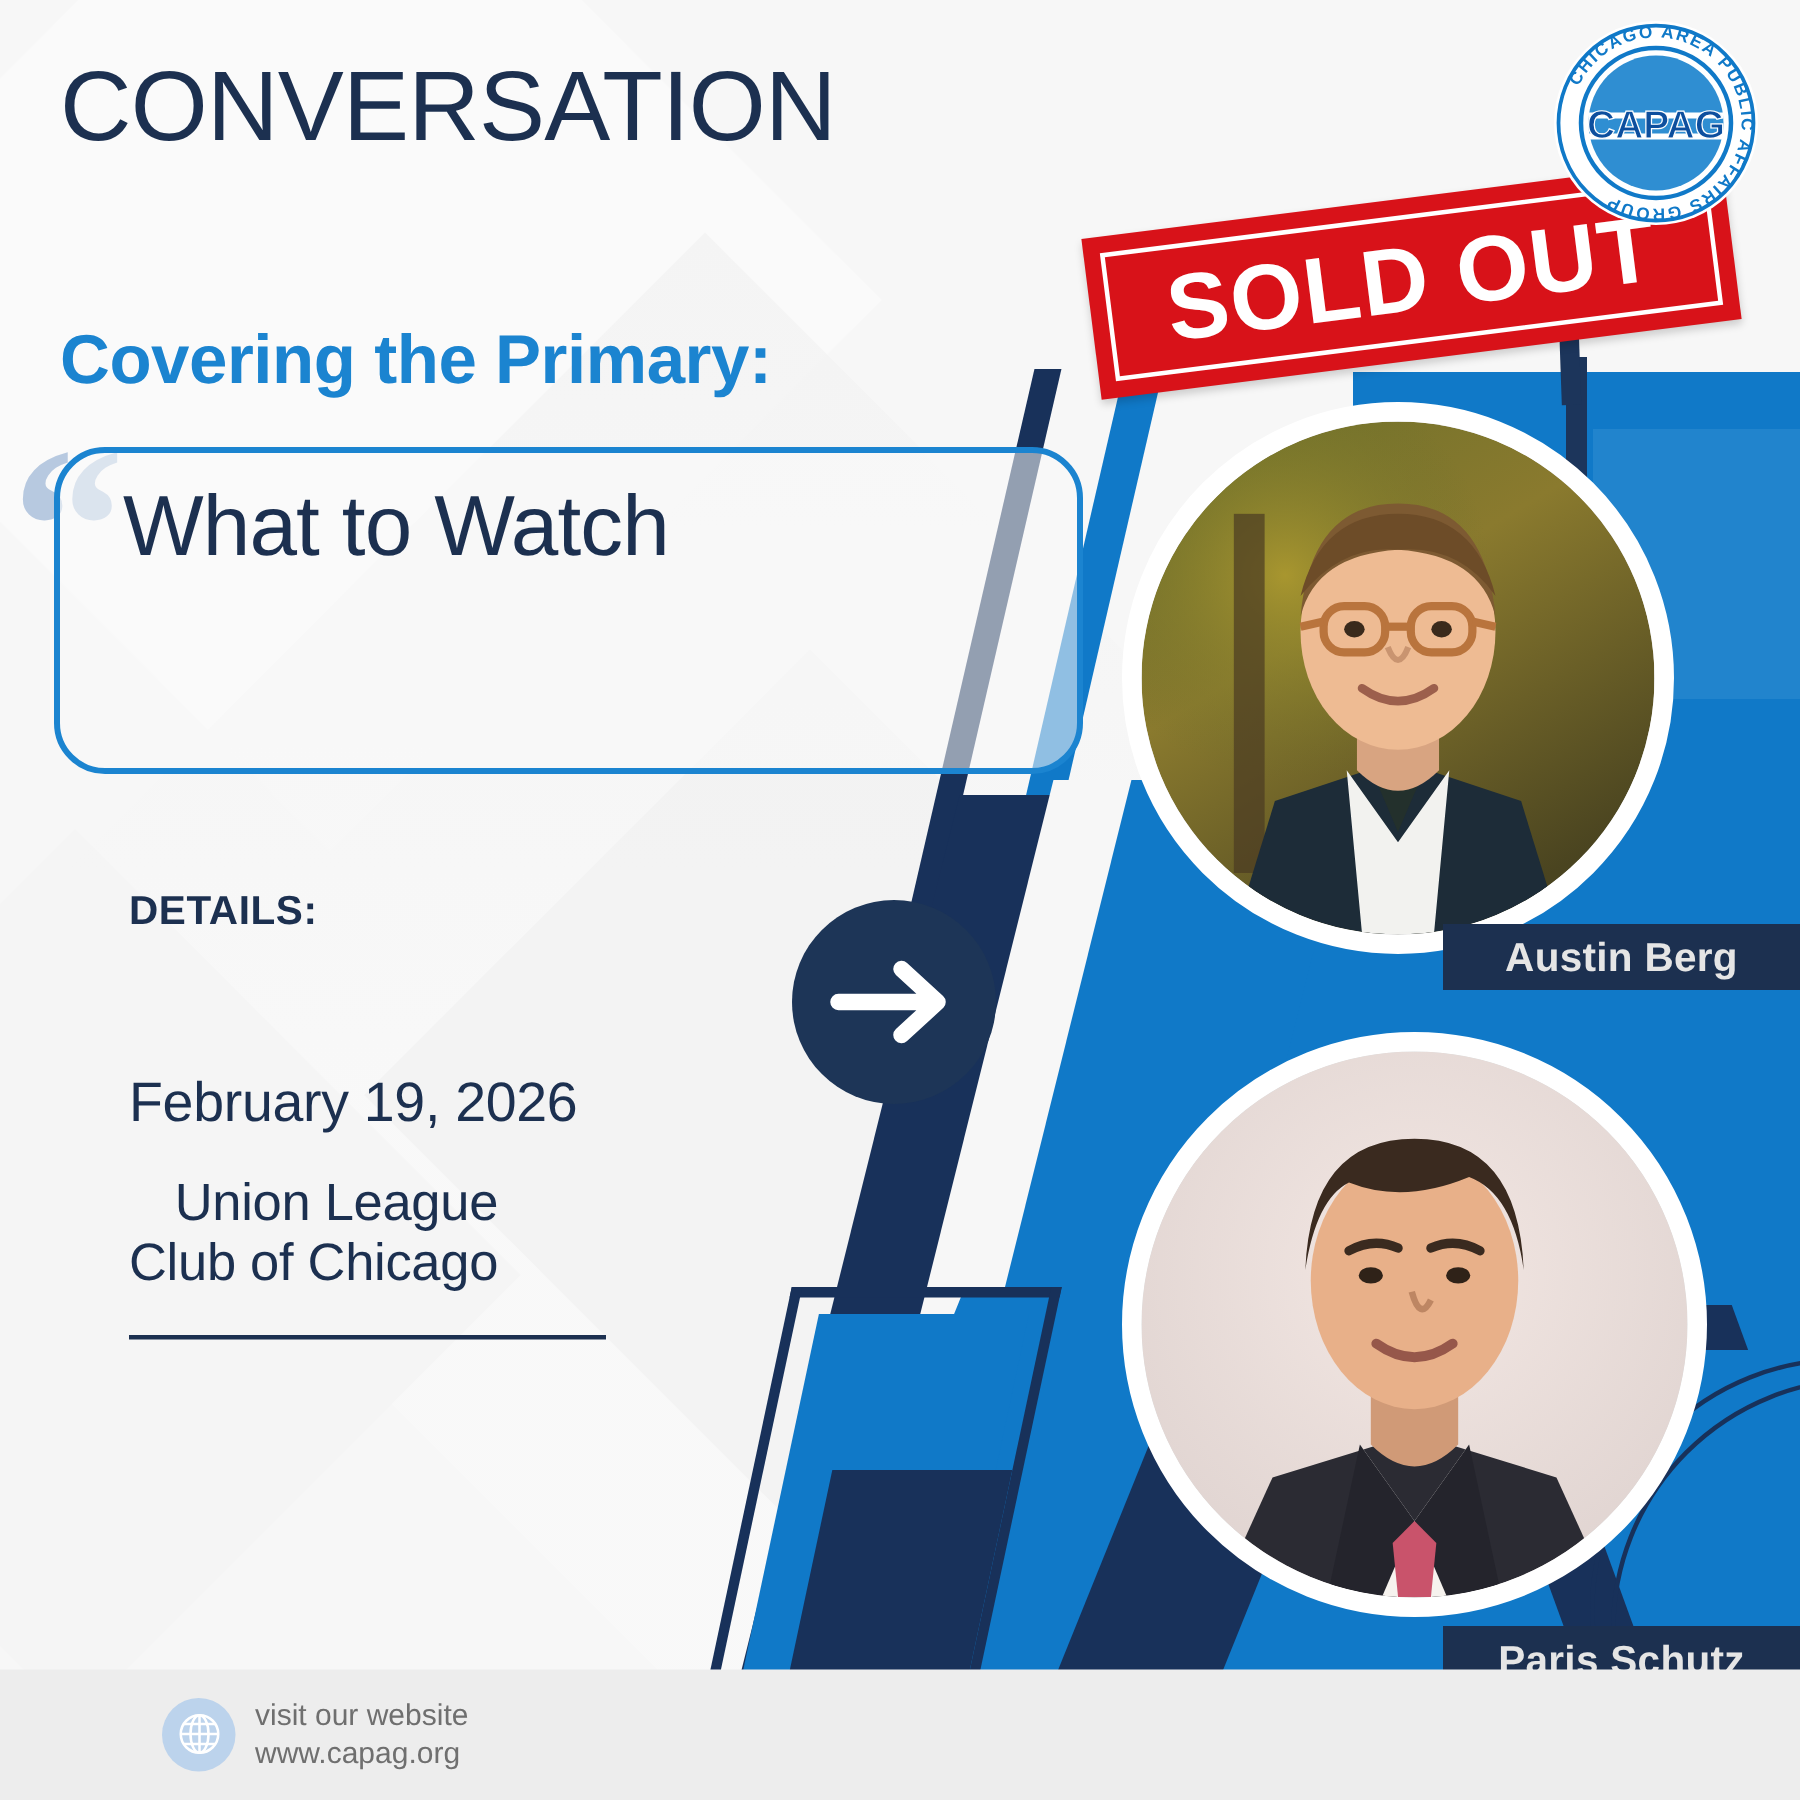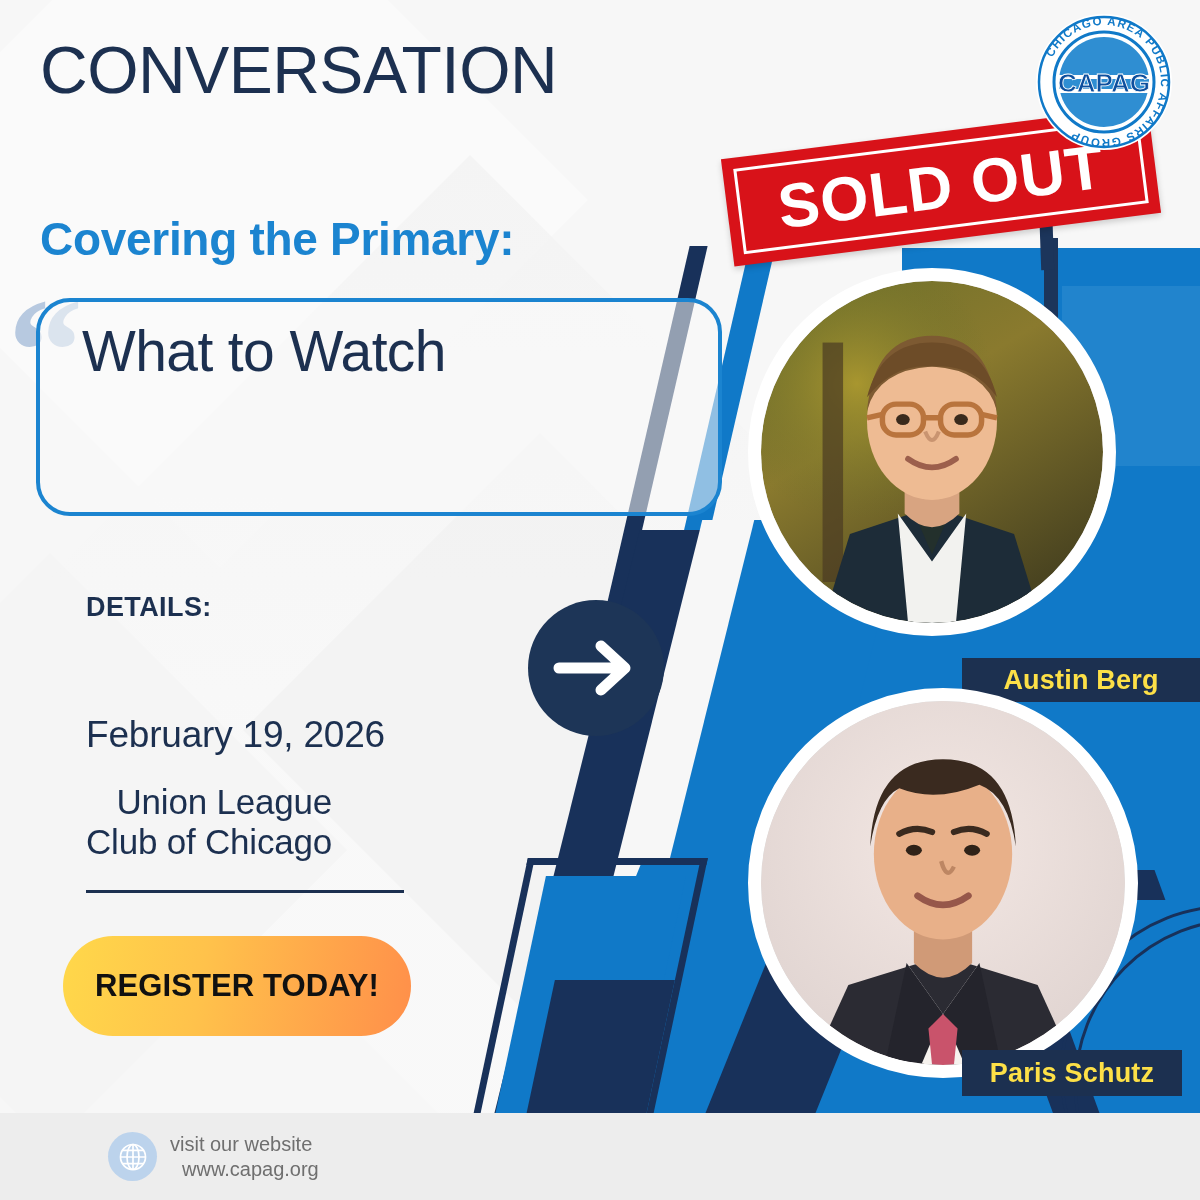--- a/index.html
+++ b/index.html
@@ -120,42 +120,42 @@
   .photo{
     position:absolute;border-radius:50%;overflow:hidden;
     border:13px solid #ffffff;box-sizing:border-box;
     background:#ddd;
   }
   .photo1{left:748px;top:268px;width:368px;height:368px;}
   .photo2{left:748px;top:688px;width:390px;height:390px;}
   .photo-inner{position:absolute;inset:0;border-radius:50%;overflow:hidden;}
 
   .nametag{
-    position:absolute;background:#1c3050;color:#fde047;
+    position:absolute;background:#1c3050;color:#e5e5e5;
     font-size:27px;font-weight:700;letter-spacing:.2px;
-    display:flex;align-items:center;justify-content:center;margin-top:42px;
+    display:flex;align-items:center;justify-content:center;
   }
   .tag1{left:962px;top:616px;width:238px;height:44px;}
-  .tag2{left:962px;top:1008px;width:220px;height:46px;}
+  .tag2{left:962px;top:1084px;width:238px;height:46px;}
 
   
   .logo{position:absolute;left:1028px;top:6px;width:152px;height:152px;}
 
   
   .footer{
     position:absolute;left:0;bottom:0;width:1200px;height:87px;
     background:#ededed;display:flex;align-items:center;
   }
-  .f-item{display:flex;align-items:center;gap:13px;}
+  .f-item{display:flex;align-items:flex-start;gap:13px;}
   .f-ic{
     width:49px;height:49px;border-radius:50%;background:#bcd3ec;
     display:flex;align-items:center;justify-content:center;flex:0 0 auto;
   }
   .f-tx{font-size:20px;line-height:1.25;color:#6f6f6f;}
-  .f-tx .l2{display:block;margin-left:12px;}
+  .f-tx .l2{display:block;}
   .soc{display:flex;align-items:center;gap:9px;}
   .soc svg{display:block;}
 </style>
 </head>
 <body>
 
 <div id="poster">
 
   <div class="tex tex1"></div>
   <div class="tex tex2"></div>
@@ -195,21 +195,20 @@
   </div>
 
   <div class="d-label">DETAILS:</div>
   <div class="d-date">February 19, 2026</div>
   <div class="d-venue">
     <div>Union League</div>
     <div>Club of Chicago</div>
   </div>
   <div class="d-rule"></div>
 
-  <button class="btn-register">REGISTER TODAY!</button>
 
   <div class="arrow-circle">
     <svg width="86" height="64" viewBox="0 0 86 64" aria-hidden="true">
       <path d="M6 32 H70 M48 10 L72 32 L48 54" fill="none" stroke="#ffffff" stroke-width="11" stroke-linecap="round" stroke-linejoin="round"></path>
     </svg>
   </div>
 
   <div class="so-post"></div>
   <div class="soldout">
     <span>SOLD OUT</span>

